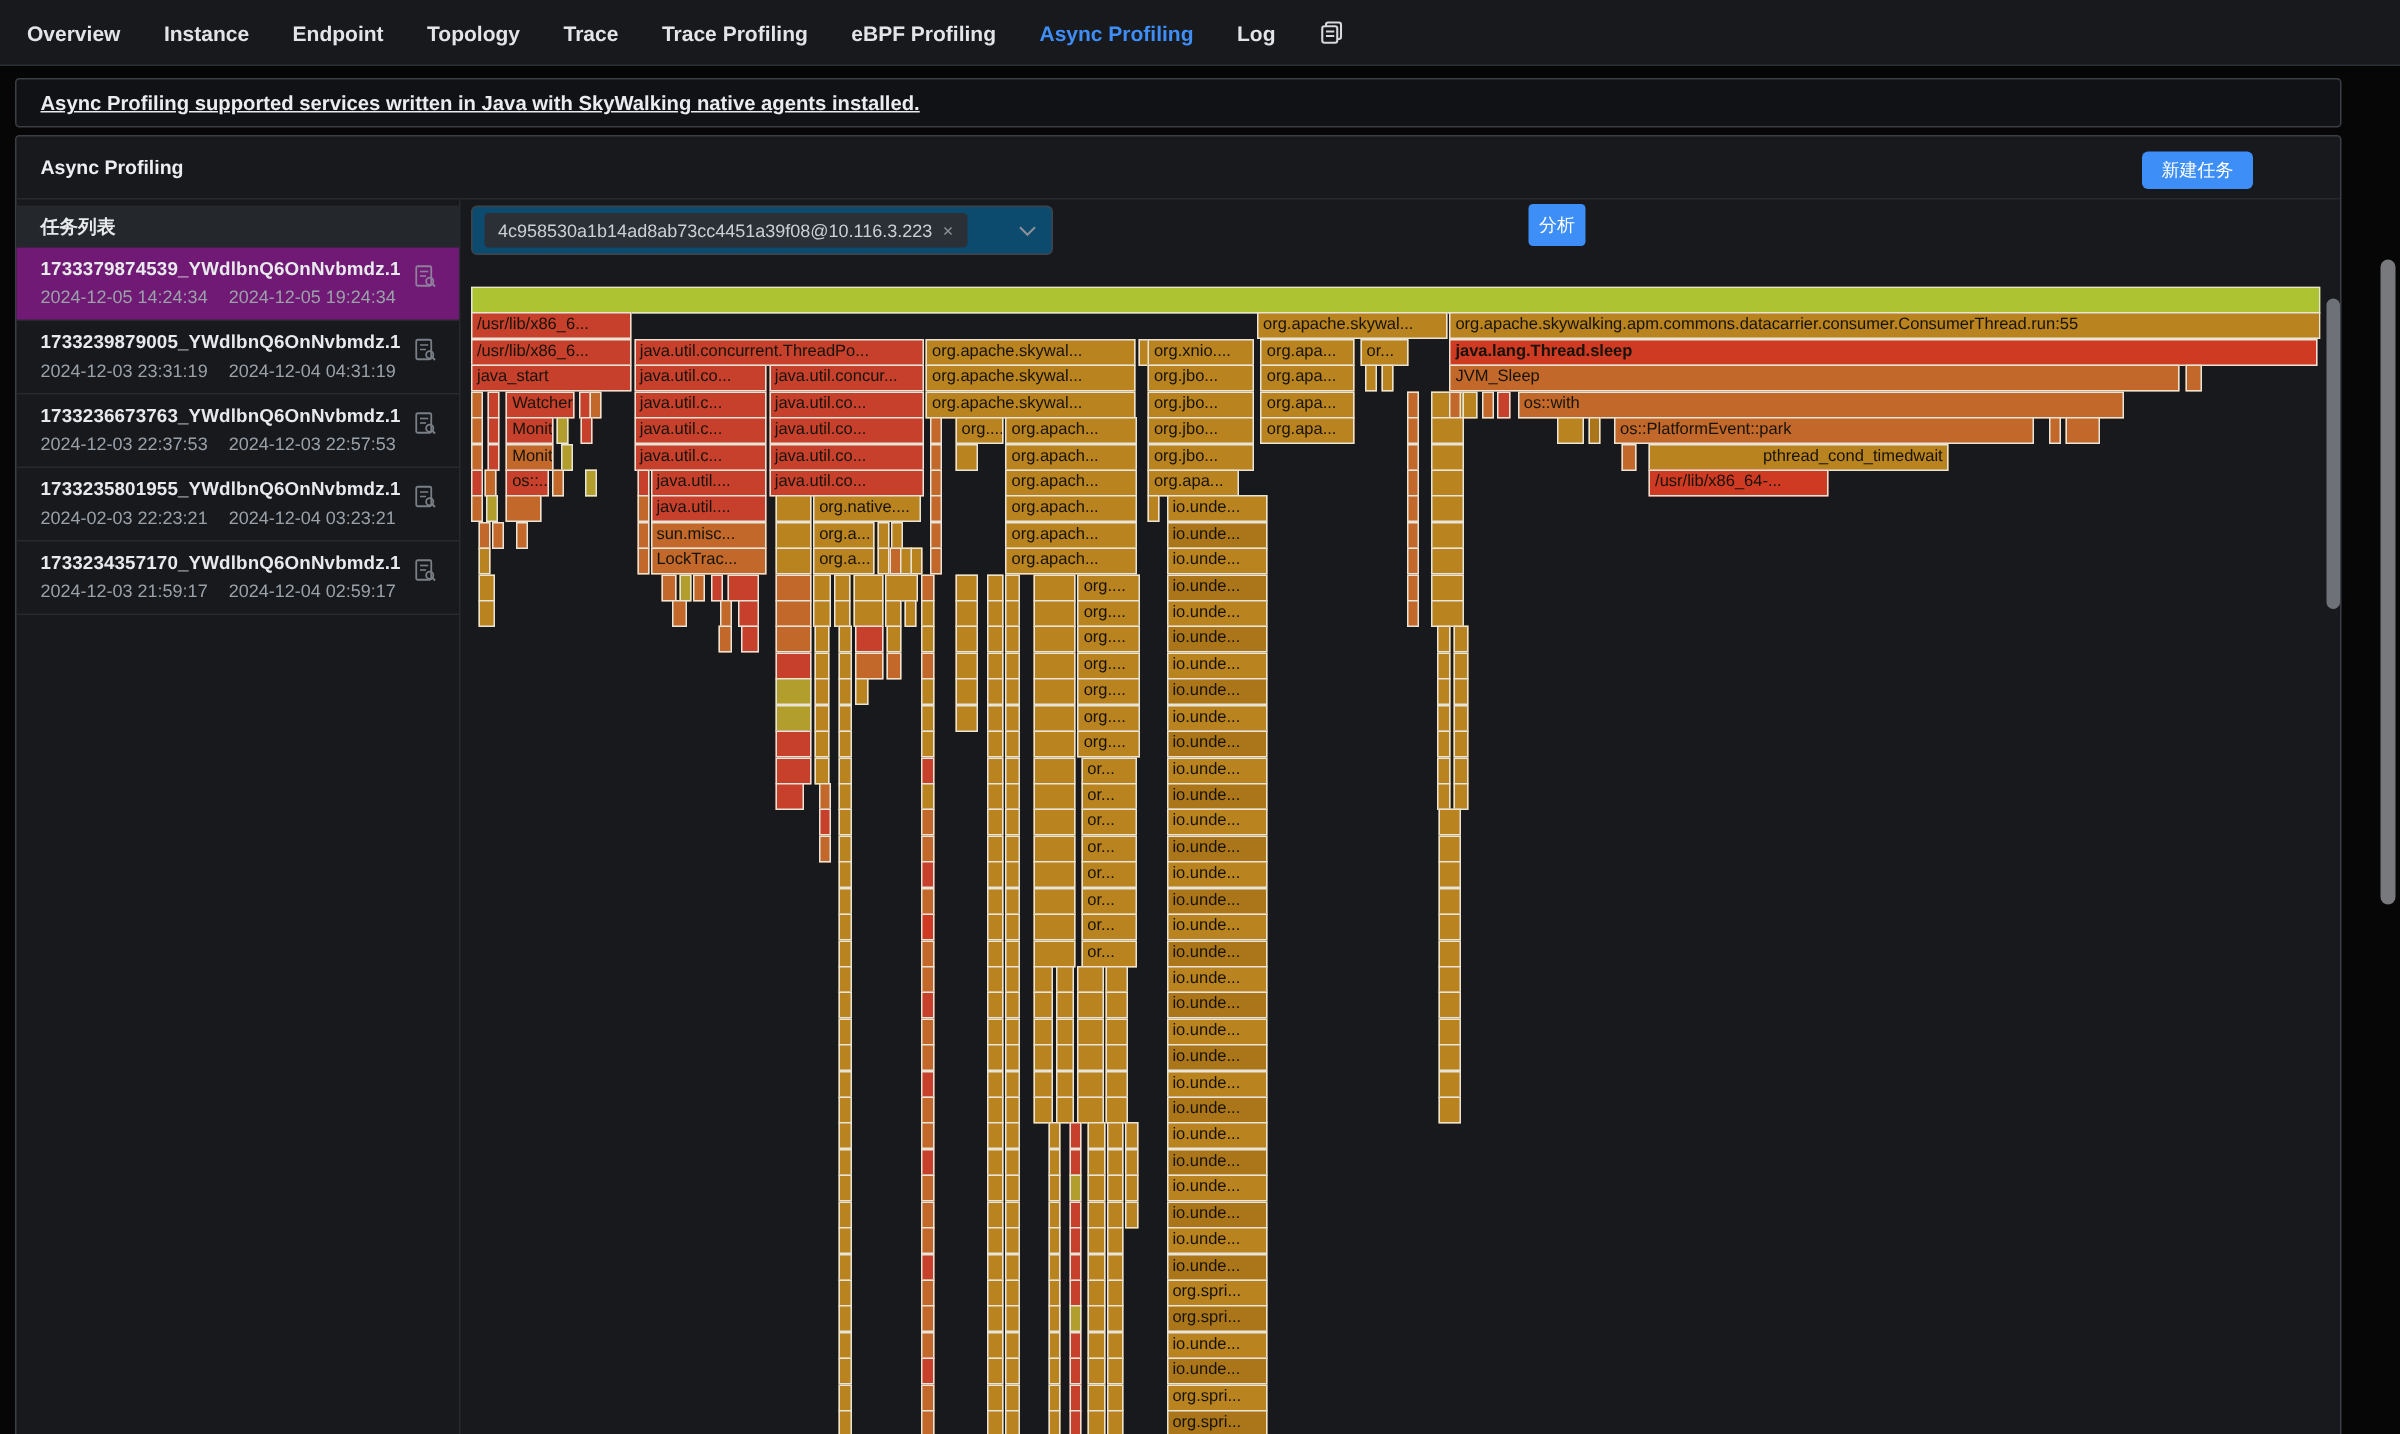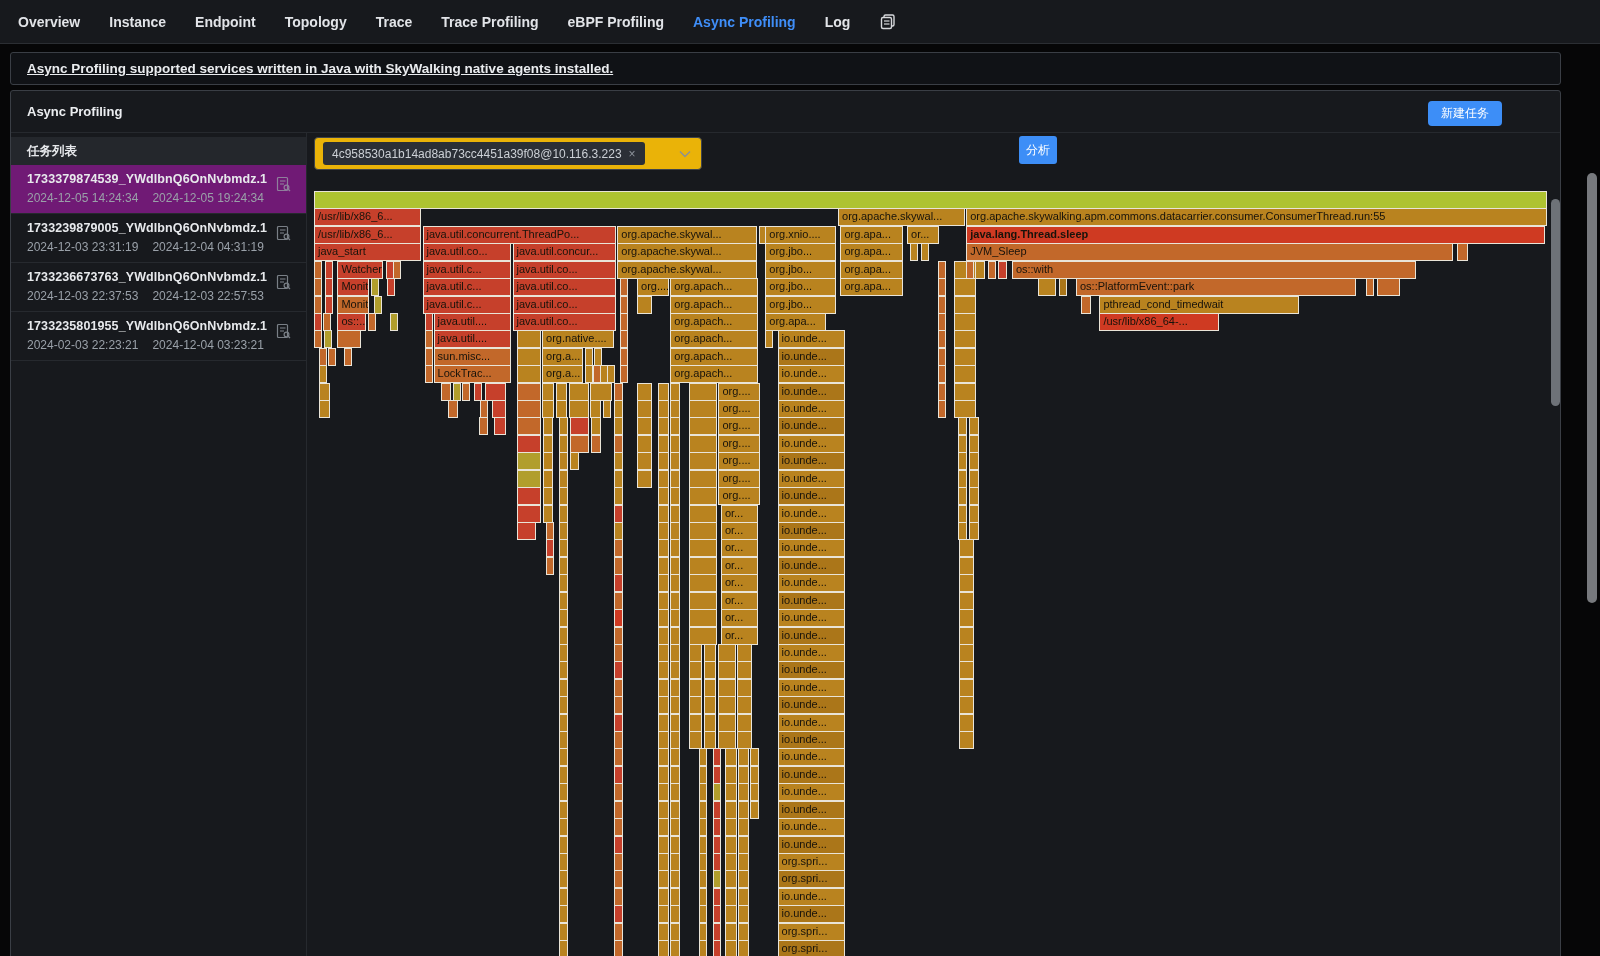--- a/index.html
+++ b/index.html
@@ -31,21 +31,21 @@
   .task-panel { position:absolute; top:42px; left:0; width:296px; bottom:0; border-right:1px solid #26292e; }
   .task-header { margin-top:4px; height:28px; background:#24272c; display:flex; align-items:center; padding-left:16px;
                  font-size:12.5px; font-weight:700; color:#e6e8eb; }
   .task-item { height:49px; padding:7px 10px 0 16px; border-bottom:1px solid #26292e; position:relative; cursor:pointer; }
   .task-item.selected { background:#701a75; }
   .task-title { font-size:12.5px; font-weight:700; color:#e7e9ec; letter-spacing:0.1px; }
   .task-dates { margin-top:5px; font-size:12px; color:#9aa1a9; display:flex; gap:14px; }
   .task-icon { position:absolute; right:14px; top:11px; opacity:0.75; }
 
   
-  .select1 { position:absolute; left:303px; top:46px; width:388px; height:33px; background:#eab308;
+  .select1 { position:absolute; left:303px; top:46px; width:388px; height:33px; background:#0c4a6e;
              border:1px solid #3f444b; border-radius:4px; display:flex; align-items:center; cursor:pointer; }
   .tag { margin-left:8px; background:#2b2f36; border-radius:3px; height:23px; padding:0 9px; font-size:12px;
          color:#ccd0d6; display:flex; align-items:center; gap:7px; }
   .tag-x { color:#8d939b; font-size:12px; cursor:pointer; }
   .chev { position:absolute; right:10px; top:50%; transform:translateY(-50%); }
   .select2 { position:absolute; left:700px; top:45px; width:291px; height:28px; background:#17191d;
              border:1px solid #3f444b; border-radius:4px; display:flex; align-items:center; padding-left:10px;
              font-size:12.5px; color:#d7dade; cursor:pointer; }
   .analyze-btn { position:absolute; left:1008px; top:45px; width:38px; height:28px; background:#3d8ef7; border:none;
                  border-radius:3px; color:#fff; font-size:12px; display:flex; align-items:center; justify-content:center;
@@ -148,20 +148,36 @@
     <circle cx="11.5" cy="11.5" r="2.4" fill="none" stroke="#9aa1a9" stroke-width="1.2"></circle>
     <line x1="13.2" y1="13.2" x2="15" y2="15" stroke="#9aa1a9" stroke-width="1.3"></line>
   </svg>
 </span>
         </div>
         <div class="task-item">
           <div class="task-title">1733235801955_YWdlbnQ6OnNvbmdz.1</div>
           <div class="task-dates">
             <span>2024-02-03 22:23:21</span>
             <span>2024-12-04 03:23:21</span>
+          </div>
+          <span class="task-icon">
+  <svg width="17" height="17" viewBox="0 0 17 17">
+    <rect x="2.5" y="1.5" width="10" height="13" rx="1" fill="none" stroke="#9aa1a9" stroke-width="1.2"></rect>
+    <line x1="5" y1="5" x2="10.5" y2="5" stroke="#9aa1a9" stroke-width="1.1"></line>
+    <line x1="5" y1="8" x2="9" y2="8" stroke="#9aa1a9" stroke-width="1.1"></line>
+    <circle cx="11.5" cy="11.5" r="2.4" fill="none" stroke="#9aa1a9" stroke-width="1.2"></circle>
+    <line x1="13.2" y1="13.2" x2="15" y2="15" stroke="#9aa1a9" stroke-width="1.3"></line>
+  </svg>
+</span>
+        </div>
+        <div class="task-item">
+          <div class="task-title">1733234357170_YWdlbnQ6OnNvbmdz.1</div>
+          <div class="task-dates">
+            <span>2024-12-03 21:59:17</span>
+            <span>2024-12-04 02:59:17</span>
           </div>
           <span class="task-icon">
   <svg width="17" height="17" viewBox="0 0 17 17">
     <rect x="2.5" y="1.5" width="10" height="13" rx="1" fill="none" stroke="#9aa1a9" stroke-width="1.2"></rect>
     <line x1="5" y1="5" x2="10.5" y2="5" stroke="#9aa1a9" stroke-width="1.1"></line>
     <line x1="5" y1="8" x2="9" y2="8" stroke="#9aa1a9" stroke-width="1.1"></line>
     <circle cx="11.5" cy="11.5" r="2.4" fill="none" stroke="#9aa1a9" stroke-width="1.2"></circle>
     <line x1="13.2" y1="13.2" x2="15" y2="15" stroke="#9aa1a9" stroke-width="1.3"></line>
   </svg>
 </span>
@@ -249,21 +265,21 @@
       <div class="seg" style="left: 4.9%; width: 0.6%; top: 104.52px; height: 18.02px; background: rgb(177, 158, 44);"></div>
       <div class="seg" style="left: 8.8%; width: 7.2%; top: 104.52px; height: 18.02px; background: rgb(198, 64, 43);">java.util.c...</div>
       <div class="seg" style="left: 16.1%; width: 8.4%; top: 104.52px; height: 18.02px; background: rgb(198, 64, 43);">java.util.co...</div>
       <div class="seg" style="left: 24.8%; width: 0.4%; top: 104.52px; height: 18.02px; background: rgb(194, 104, 42);"></div>
       <div class="seg" style="left: 26.2%; width: 1.2%; top: 104.52px; height: 18.02px; background: rgb(185, 131, 31);"></div>
       <div class="seg" style="left: 28.9%; width: 7.1%; top: 104.52px; height: 18.02px; background: rgb(185, 131, 31);">org.apach...</div>
       <div class="seg" style="left: 36.6%; width: 5.7%; top: 104.52px; height: 18.02px; background: rgb(185, 131, 31);">org.jbo...</div>
       <div class="seg" style="left: 50.6%; width: 0.6%; top: 104.52px; height: 18.02px; background: rgb(194, 104, 42);"></div>
       <div class="seg" style="left: 51.9%; width: 1.8%; top: 104.52px; height: 18.02px; background: rgb(185, 131, 31);"></div>
       <div class="seg" style="left: 62.2%; width: 0.8%; top: 104.52px; height: 18.02px; background: rgb(194, 104, 42);"></div>
-      <div class="seg" style="left: 63.7%; width: 16.2%; top: 104.52px; height: 18.02px; background: rgb(185, 131, 31);">pthread_cond_timedwait</div>
+      <div class="seg" style="left: 63.7%; width: 16.2%; top: 104.52px; height: 18.02px; background: rgb(185, 131, 31); text-align: right;">pthread_cond_timedwait</div>
       <div class="seg" style="left: 0%; width: 0.4%; top: 121.94px; height: 18.02px; background: rgb(198, 64, 43);"></div>
       <div class="seg" style="left: 0.7%; width: 0.4%; top: 121.94px; height: 18.02px; background: rgb(194, 104, 42);"></div>
       <div class="seg" style="left: 1.9%; width: 2.3%; top: 121.94px; height: 18.02px; background: rgb(198, 64, 43);">os::...</div>
       <div class="seg" style="left: 4.4%; width: 0.4%; top: 121.94px; height: 18.02px; background: rgb(194, 104, 42);"></div>
       <div class="seg" style="left: 6.2%; width: 0.5%; top: 121.94px; height: 18.02px; background: rgb(177, 158, 44);"></div>
       <div class="seg" style="left: 9%; width: 0.4%; top: 121.94px; height: 18.02px; background: rgb(198, 64, 43);"></div>
       <div class="seg" style="left: 9.7%; width: 6.3%; top: 121.94px; height: 18.02px; background: rgb(198, 64, 43);">java.util....</div>
       <div class="seg" style="left: 16.1%; width: 8.4%; top: 121.94px; height: 18.02px; background: rgb(198, 64, 43);">java.util.co...</div>
       <div class="seg" style="left: 24.8%; width: 0.4%; top: 121.94px; height: 18.02px; background: rgb(194, 104, 42);"></div>
       <div class="seg" style="left: 28.9%; width: 7.1%; top: 121.94px; height: 18.02px; background: rgb(185, 131, 31);">org.apach...</div>

